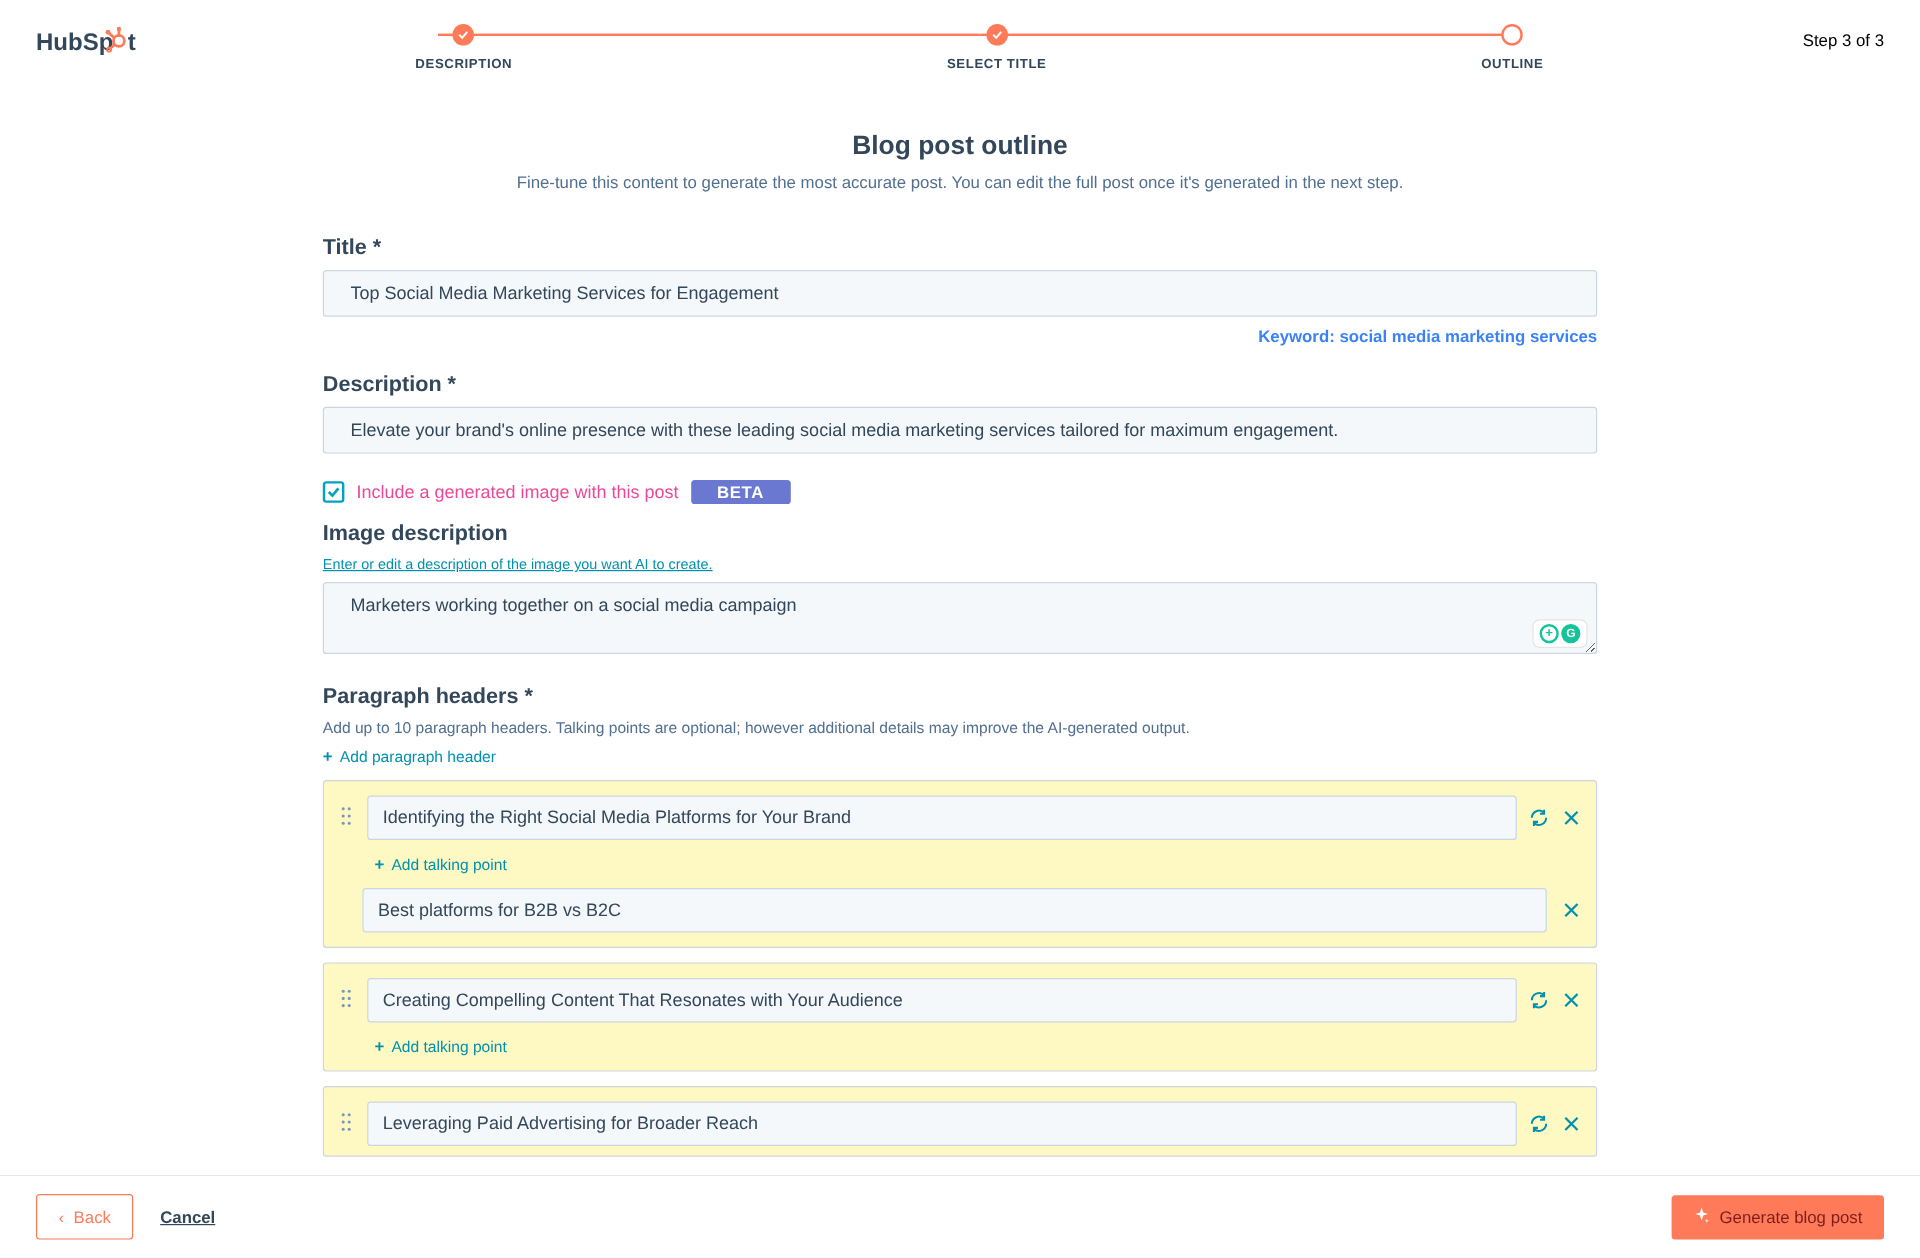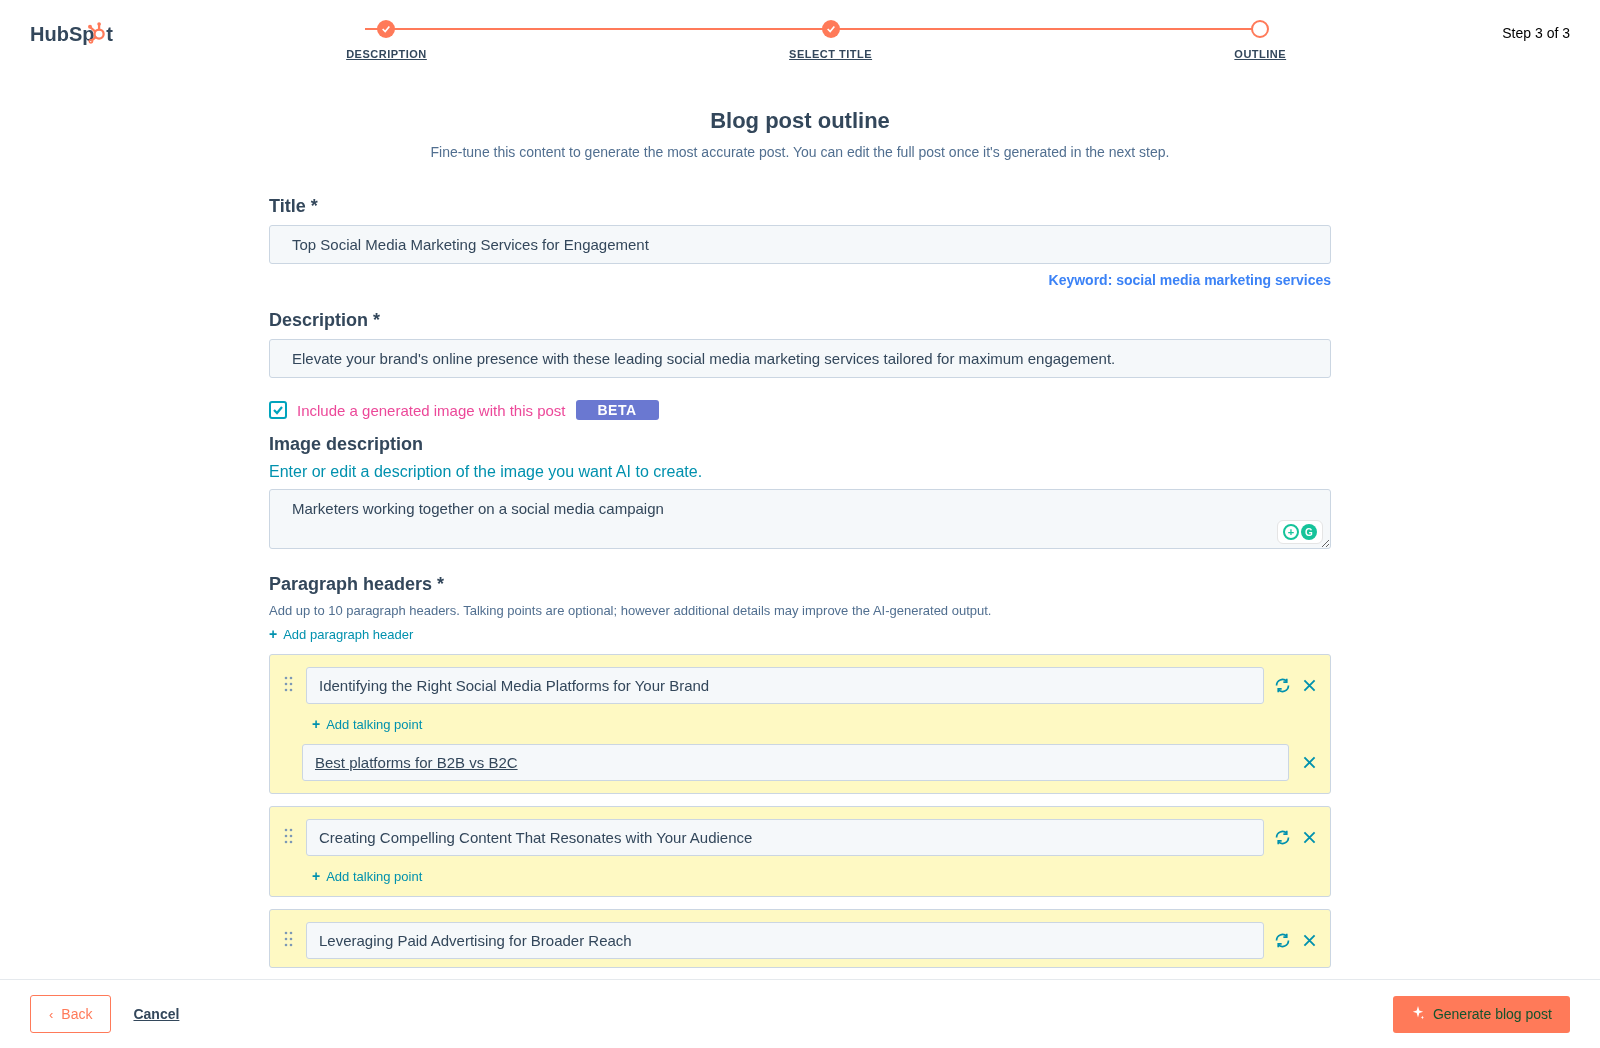--- a/index.html
+++ b/index.html
@@ -7,42 +7,42 @@
       font-family: -apple-system, BlinkMacSystemFont, "Segoe UI", Helvetica, Arial, sans-serif;
       background: #fff;
       color: #33475b;
       font-size: 14px;
     }
     .page { width: 1600px; min-height: 1048px; position: relative; }
     .header-row { display: flex; align-items: flex-start; padding: 20px 30px 0; }
     .logo { flex: 0 0 auto; }
     .logo svg { width: 100px; height: 30px; }
     .stepper-container { flex: 1; position: relative; padding: 0 90px; }
-    .stepper { display: flex; align-items: flex-start; justify-content: space-between; position: relative; max-width: 940px; margin: 0 auto; text-decoration: underline; }
+    .stepper { display: flex; align-items: flex-start; justify-content: space-between; position: relative; max-width: 940px; margin: 0 auto; }
     .step { text-align: center; position: relative; z-index: 2; }
     .step-circle {
       width: 18px; height: 18px; border-radius: 50%; margin: 0 auto 10px;
       display: flex; align-items: center; justify-content: center;
       background: #ff7a59; color: #fff; font-size: 11px;
     }
     .step-circle.outline { background: #fff; border: 2px solid #ff7a59; }
     .step-label { font-size: 11px; font-weight: 600; letter-spacing: 0.5px; color: #33475b; }
     .step-line {
       position: absolute; top: 8px; height: 2px; background: #ff7a59; z-index: 1;
     }
     .step-counter { flex: 0 0 auto; font-size: 14px; color: #000000; padding-top: 5px; }
 
     .main { max-width: 1062px; margin: 48px auto 0; padding: 0 0 120px; }
     .page-title { text-align: center; font-size: 22px; font-weight: 700; color: #33475b; margin-bottom: 10px; }
     .page-subtitle { text-align: center; font-size: 14px; color: #516f90; margin-bottom: 36px; }
 
     .field-group { margin-bottom: 22px; }
     .field-label { font-size: 18px; font-weight: 600; color: #33475b; margin-bottom: 8px; display: block; }
     .field-hint { font-size: 13px; color: #516f90; margin-top: 2px; margin-bottom: 8px; }
-    .field-hint.teal { color: #0091ae; font-weight: 500; font-size: 16px; }
+    .field-hint.teal { color: #0091ae; font-weight: 500; font-size: 12px; text-decoration: underline; }
     .input, .textarea {
       width: 100%; padding: 10px 22px; font-size: 15px;
       border: 1px solid #cbd6e2; border-radius: 3px;
       background: #f5f8fa; color: #33475b;
       font-family: inherit;
     }
     .textarea { min-height: 60px; resize: vertical; }
     .textarea-wrap { position: relative; }
     .grammarly {
       position: absolute; right: 8px; bottom: 8px;
@@ -79,21 +79,21 @@
     .drag-handle { color: #7c98b6; cursor: grab; flex: 0 0 auto; padding: 0 2px; }
     .drag-handle svg { width: 10px; height: 18px; }
     .header-input {
       flex: 1; padding: 9px 12px; font-size: 15px;
       border: 1px solid #cbd6e2; border-radius: 3px; background: #f5f8fa; color: #33475b;
     }
     .header-actions { display: flex; gap: 10px; align-items: center; color: #0091ae; flex: 0 0 auto; }
     .icon-btn { cursor: pointer; display: flex; }
     .icon-btn svg { width: 17px; height: 17px; stroke: #0091ae; }
     .talking-point-add { margin: 12px 0 0 30px; }
-    .talking-row { display: flex; align-items: center; gap: 12px; margin-top: 12px; margin-left: 20px; text-decoration: underline; }
+    .talking-row { display: flex; align-items: center; gap: 12px; margin-top: 12px; margin-left: 20px; }
     .talking-input {
       flex: 1; padding: 9px 12px; font-size: 15px;
       border: 1px solid #cbd6e2; border-radius: 3px; background: #f5f8fa; color: #33475b;
     }
 
     .footer {
       position: fixed; bottom: 0; left: 0; right: 0;
       background: #fff; border-top: 1px solid #e5e9ed;
       padding: 15px 30px; display: flex; align-items: center; justify-content: space-between;
       width: 1600px;
@@ -103,21 +103,21 @@
       padding: 10px 18px; border-radius: 3px; font-size: 14px; font-weight: 500;
       cursor: pointer; border: none; display: inline-flex; align-items: center; gap: 8px;
     }
     .btn-back {
       background: #fff; color: #ff7a59; border: 1px solid #ff7a59;
     }
     .btn-cancel {
       background: none; color: #33475b; text-decoration: underline; font-weight: 600;
       border: none; padding: 0;
     }
-    .btn-primary { background: #ff7a59; color: #14532d; justify-content: space-between; }
+    .btn-primary { background: #ff7a59; color: #7f1d1d; justify-content: space-between; }
     .sparkle svg { width: 14px; height: 14px; fill: #fff; }
     .chevron-left { font-size: 13px; }
   </style>
 </head>
 <body>
 
 <div class="page">
   <div class="header-row">
     <div class="logo">
       <svg viewBox="0 0 110 30">

